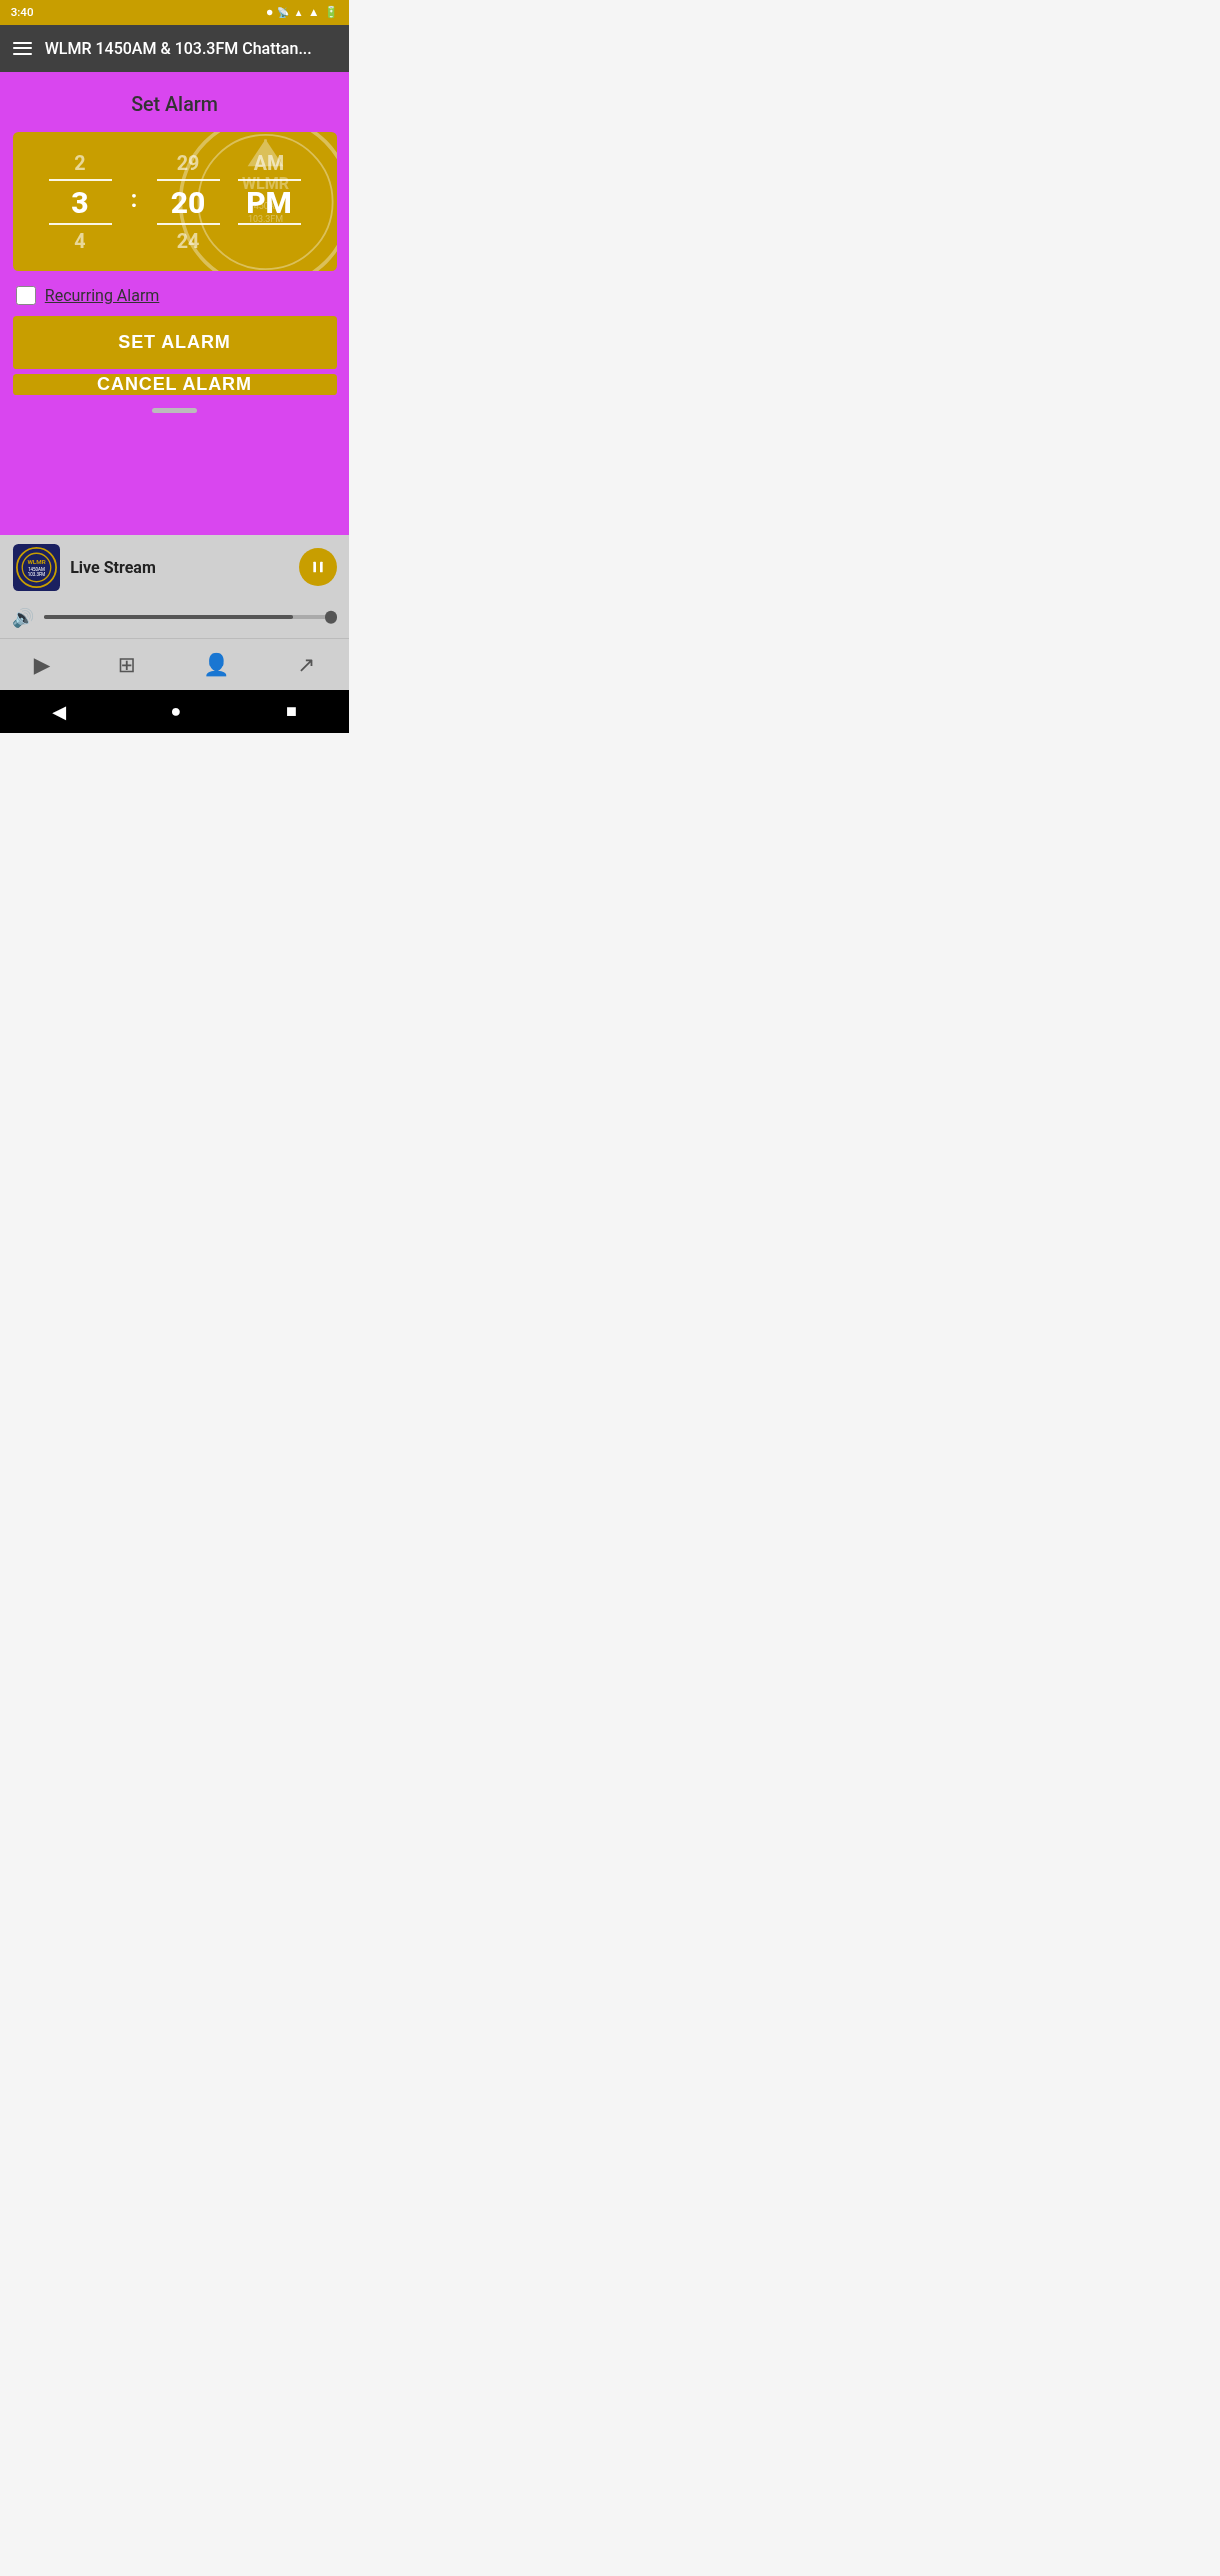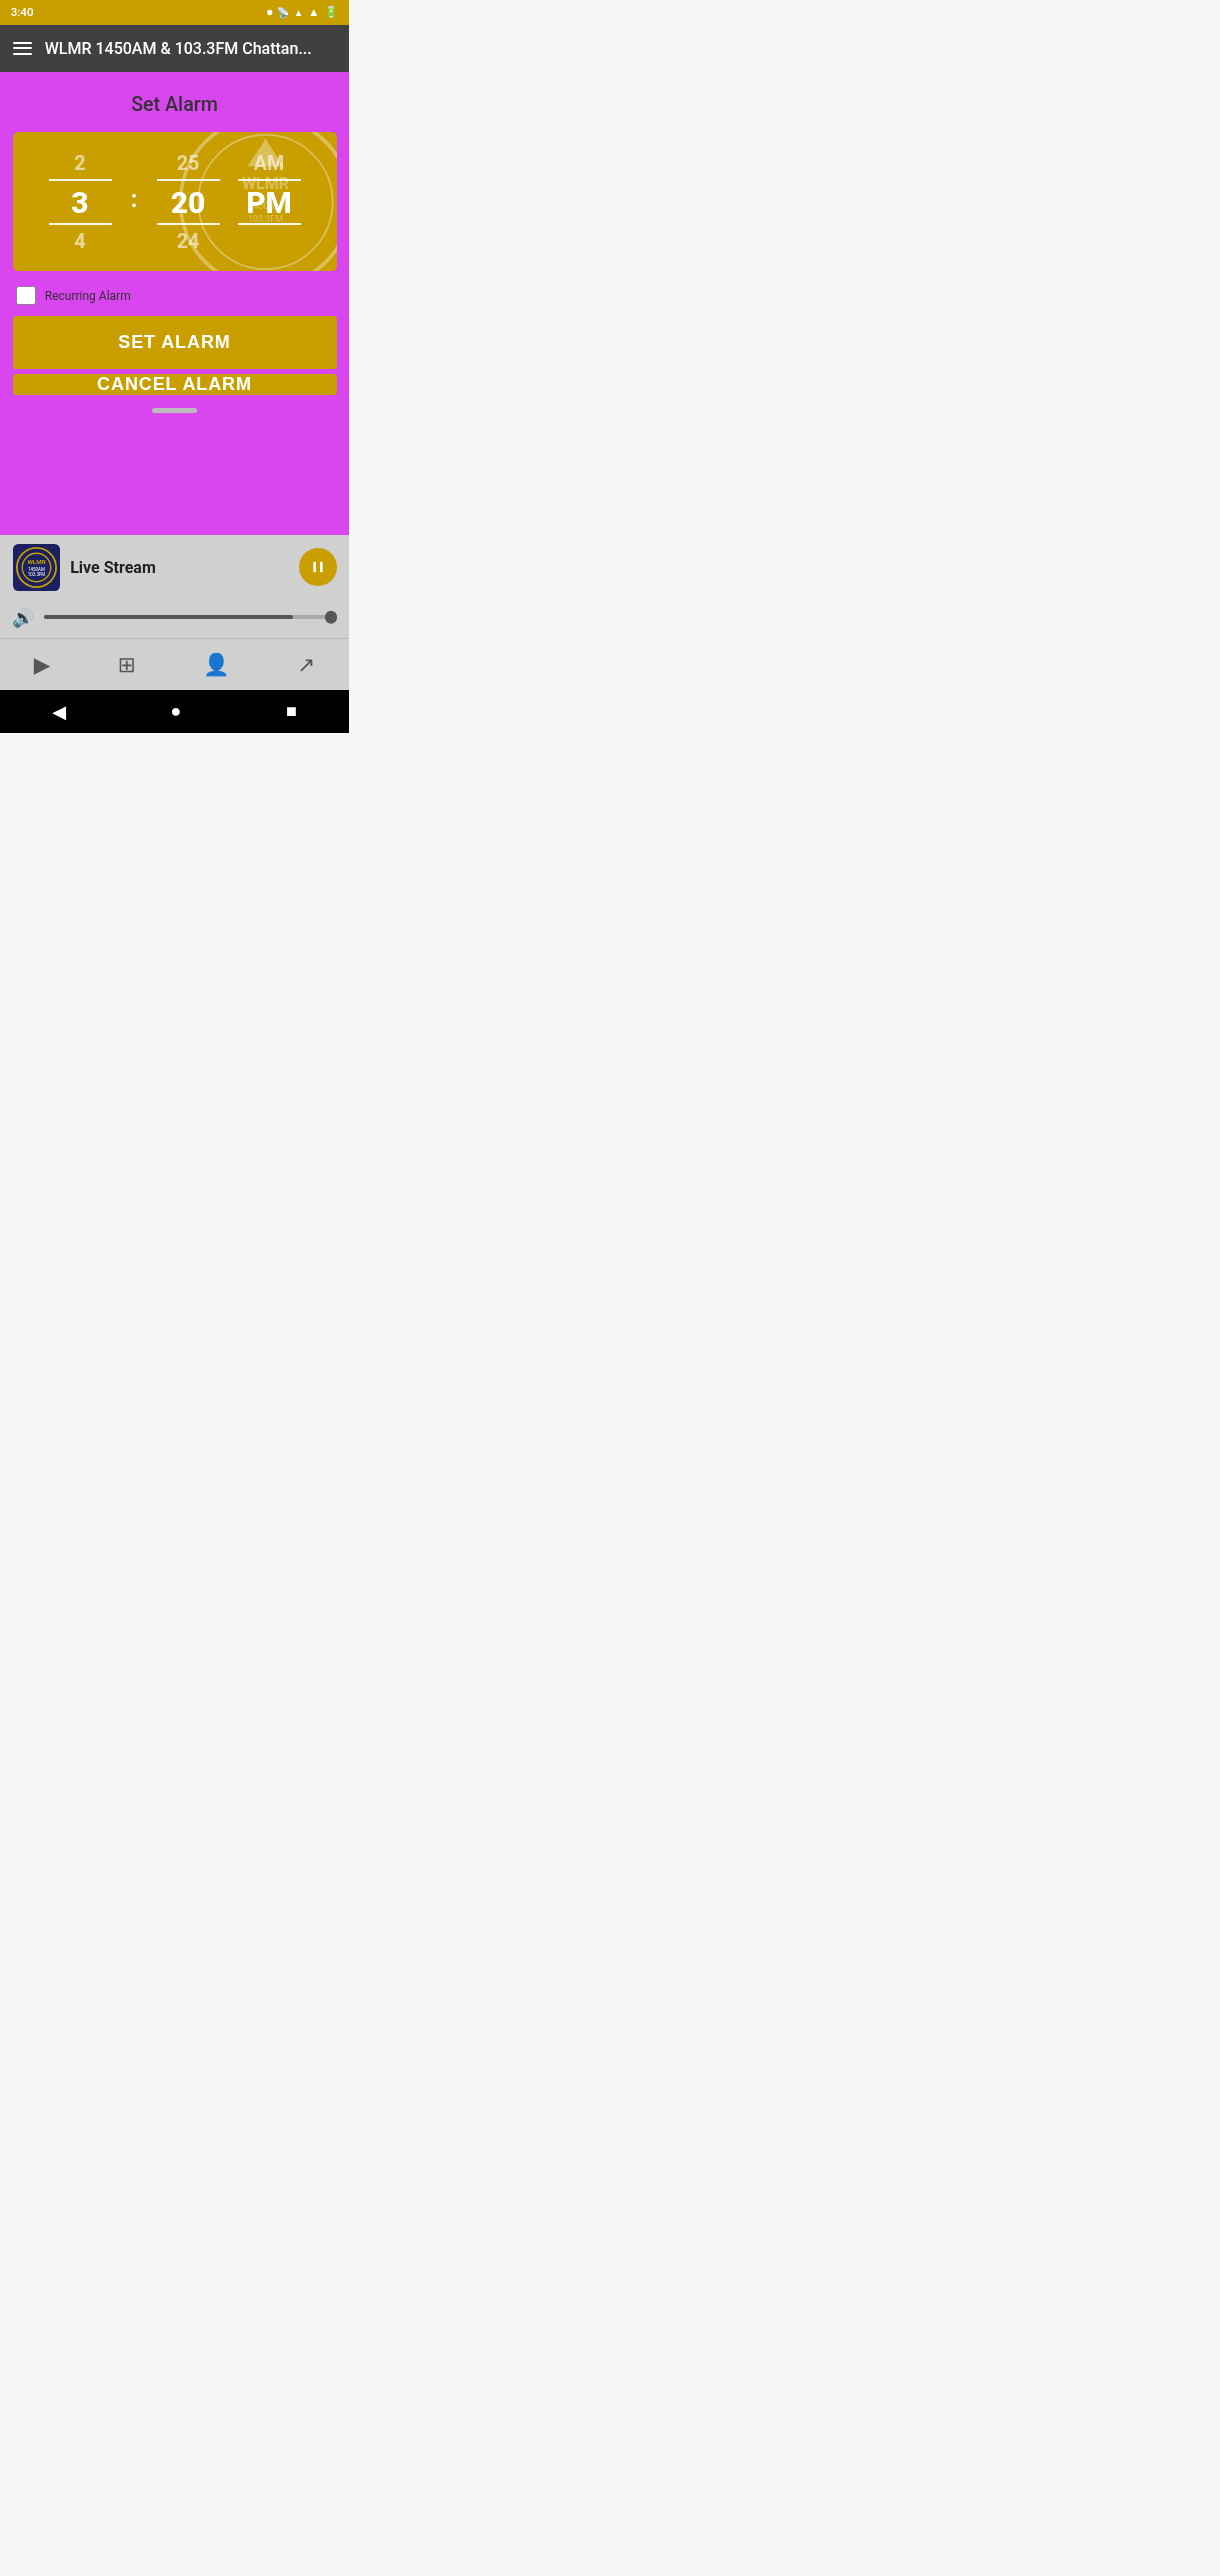--- a/index.html
+++ b/index.html
@@ -173,22 +173,23 @@
       height: 19.7px;
       border: 1.8px solid #888;
       border-radius: 2.7px;
       background: #fff;
       display: flex;
       align-items: center;
       justify-content: center;
       cursor: pointer;
     }
     .recurring-label {
-      font-size: 12px;
+      font-size: 16px;
       color: #333;
+      text-decoration: underline;
     }
 
     
     .btn-set-alarm {
       width: 100%;
       background: #c89e00;
       color: #fff;
       font-size: 18px;
       font-weight: 700;
       letter-spacing: 0.9px;
@@ -394,21 +395,21 @@
     </div>
 
     <div class="time-picker-rows">
 
       <div class="time-row">
         <div class="time-col">
           <span class="time-value dimmed">2</span>
         </div>
         <div class="time-col separator-col"></div>
         <div class="time-col">
-          <span class="time-value dimmed">25</span>
+          <span class="time-value dimmed">29</span>
         </div>
         <div class="time-col">
           <span class="time-value dimmed">AM</span>
         </div>
       </div>
 
       <div class="time-row">
         <div class="time-col">
             <div class="time-underline"></div>
           </div>

